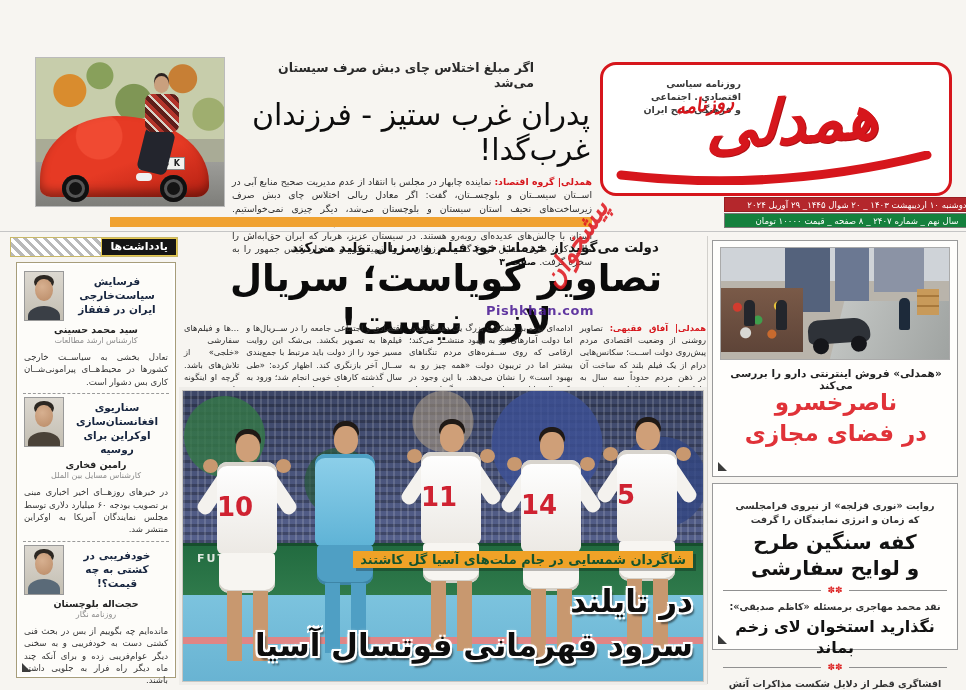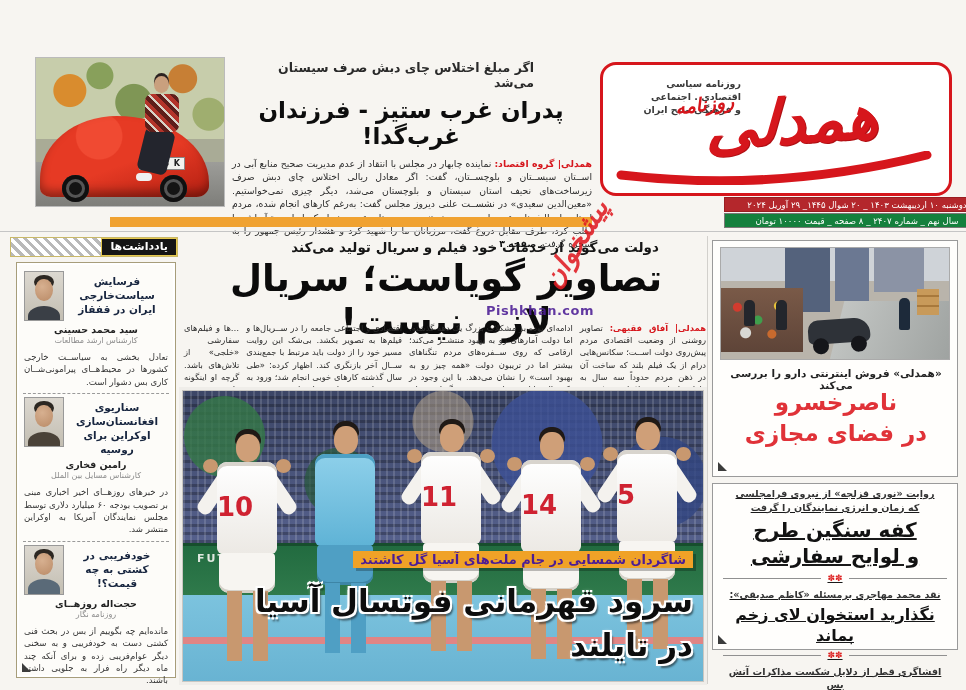--- a/index.html
+++ b/index.html
@@ -50,22 +50,22 @@
     background:#c9a07e; border-radius:50%; box-shadow:0 -3px 0 0 #2a2220; }
   .f-shirt { position:absolute; left:58%; top:24%; width:34px; height:38px; border-radius:7px;
     background:repeating-linear-gradient(45deg,#b3342a 0 4px,#5e1e1a 4px 8px,#d8d2c6 8px 10px); }
   .f-jeans { position:absolute; left:56%; top:48%; width:30px; height:44px;
     background:#23252d; border-radius:6px; transform:rotate(14deg); }
   .f-shoe { position:absolute; left:53%; top:78%; width:16px; height:8px;
     background:#efefef; border-radius:4px; }
   .top-article { position:absolute; left:232px; top:60px; width:360px; }
   .top-kicker { text-align:right; padding-left:40px; padding-right:58px;
     font-size:12.5px; font-weight:bold; color:#2a2a2a; }
-  .top-headline { margin-top:7px; text-align:center; padding-right:2px;
-    font-size:23px; font-weight:bold; color:#0d0d0d; letter-spacing:-.5px; }
+  .top-headline { margin-top:7px; text-align:right; padding-right:2px;
+    font-size:30px; font-weight:normal; color:#0d0d0d; letter-spacing:-.5px; }
   .top-body { margin-top:8px; font-size:9.3px; line-height:13.4px; text-align:justify; color:#2c2c2c; }
   .lead-in { color:#d6161c; font-weight:bold; }
   .page-ref { font-weight:bold; color:#111; }
   .orange-bar { position:absolute; left:110px; top:217px; width:482px; height:10px; background:#f0a231; }
   .top-rule { position:absolute; left:0; top:231px; width:966px; height:1px; background:#c5c5c5; }
   .v-rule { position:absolute; left:707px; top:236px; width:1px; height:448px; background:#d2d0cc; }
   
   .notes-header { position:absolute; left:10px; top:237px; width:168px; height:20px;
     display:flex; border:1px solid #c9b867; background:#fff; }
   .notes-title { background:#151515; color:#fff; font-size:11px; font-weight:bold;
@@ -144,32 +144,32 @@
   .p-num { position:absolute; width:100%; top:30px; text-align:left; color:#cf2231;
     font-size:26px; font-weight:bold; direction:ltr; }
   .p-shorts { position:absolute; left:18px; top:124px; width:56px; height:40px;
     background:#f7f5f1; border-radius:4px 4px 10px 10px; box-shadow:inset 0 -3px 0 #d5d1c9; }
   .p-leg { position:absolute; top:162px; width:15px; height:70px; background:#c8986f; }
   .p-leg.ll { left:26px; } .p-leg.lr { left:52px; }
   .player.gk .p-jersey { background:linear-gradient(#8ed0ea,#5fb3d6); box-shadow:inset 0 4px 0 #4da0c4; }
   .player.gk .p-shorts { background:#4f9fc4; box-shadow:inset 0 -3px 0 #3d85a6; }
   .player.gk .p-leg { background:#4f9fc4; }
   .futsal-kicker { position:absolute; right:10px; top:160px; z-index:4;
-    background:#f0a227; color:#4c1d95; font-size:13px; font-weight:bold; padding:1px 7px;
+    background:#f0a227; color:#14532d; font-size:13px; font-weight:bold; padding:1px 7px;
     box-shadow:3px 3px 0 rgba(0,0,0,.25); }
   .futsal-title { position:absolute; right:10px; top:188px; width:480px; z-index:4;
     text-align:right; color:#0d0d0d; font-weight:bold; line-height:44px; font-size:31px;
     letter-spacing:-.5px;
     text-shadow:-2px -2px 0 #fff, 2px -2px 0 #fff, -2px 2px 0 #fff, 2px 2px 0 #fff,
       0 0 4px #fff, 3px 4px 2px rgba(0,0,0,.55); }
   
   .rc-box { position:absolute; left:712px; width:246px; background:#fffefc;
     border:1px solid #9a9a9a; }
   .rc-box.b1 { top:240px; height:237px; }
-  .rc-box.b2 { top:483px; height:167px; padding:3px 8px;text-decoration:underline; }
+  .rc-box.b2 { top:483px; height:167px; padding:15px 8px; }
   .market { position:absolute; left:7px; top:6px; width:230px; height:113px;
     border:1px solid #aaa; overflow:hidden; background:linear-gradient(#cfd3d8 0 30%, #b9b4ab 30% 100%); }
   .m-bld1 { position:absolute; left:28%; top:0; width:20%; height:58%; background:#54627c; }
   .m-bld2 { position:absolute; left:50%; top:0; width:15%; height:48%; background:#6b7892; }
   .m-bld3 { position:absolute; left:67%; top:0; width:22%; height:40%; background:#8b93a5; }
   .m-street { position:absolute; right:0; bottom:0; width:52%; height:52%;
     background:linear-gradient(100deg,#c2c5c3,#9fa3a1); transform:skewX(-14deg); transform-origin:bottom right; }
   .m-stall { position:absolute; left:0; bottom:6%; width:36%; height:58%;
     background:
       radial-gradient(circle at 20% 30%, #d23b2e 0 4px, rgba(0,0,0,0) 5px),
@@ -285,21 +285,21 @@
 
     <div class="note-item">
       <div class="note-row">
         <div class="note-headline">خودفریبی در کشتی به چه قیمت؟!</div>
         <div class="headshot">
           <div class="hs-hair"></div>
           <div class="hs-head"></div>
           <div class="hs-body" style="background:#5a6a78"></div>
         </div>
       </div>
-      <div class="note-author">حجت‌اله روزهــای</div>
+      <div class="note-author">حجت‌اله بلوچستان</div>
       <div class="note-role">روزنامه نگار</div>
       <div class="note-teaser">مانده‌ایم چه بگوییم از بس در بحث فنی کشتی دست به خودفریبی و به سخنی دیگر عوام‌فریبی زده و برای آنکه چند ماه دیگر راه فرار به جلویی داشته باشند.</div>
     </div>
 
     <div class="note-item">
       <div class="note-row">
         <div class="note-headline">خردورزی و خرافه‌پرستی</div>
         <div class="headshot">
           
           
@@ -405,22 +405,22 @@
       <div class="p-jersey">
         <div class="p-num">5</div>
       </div>
       <div class="p-shorts"></div>
       <div class="p-leg ll"></div>
       <div class="p-leg lr"></div>
     </div>
 
     <div class="futsal-kicker">شاگردان شمسایی در جام ملت‌های آسیا گل کاشتند</div>
     <div class="futsal-title">
+      <span style="display:block">در تایلند</span>
       <span style="display:block">سرود قهرمانی فوتسال آسیا</span>
-      <span style="display:block">در تایلند</span>
     </div>
   </div>
 
   <div class="rc-box b1">
     <div class="market">
       <div class="m-bld1"></div>
       <div class="m-bld2"></div>
       <div class="m-bld3"></div>
       <div class="m-street"></div>
       <div class="m-stall"></div>

